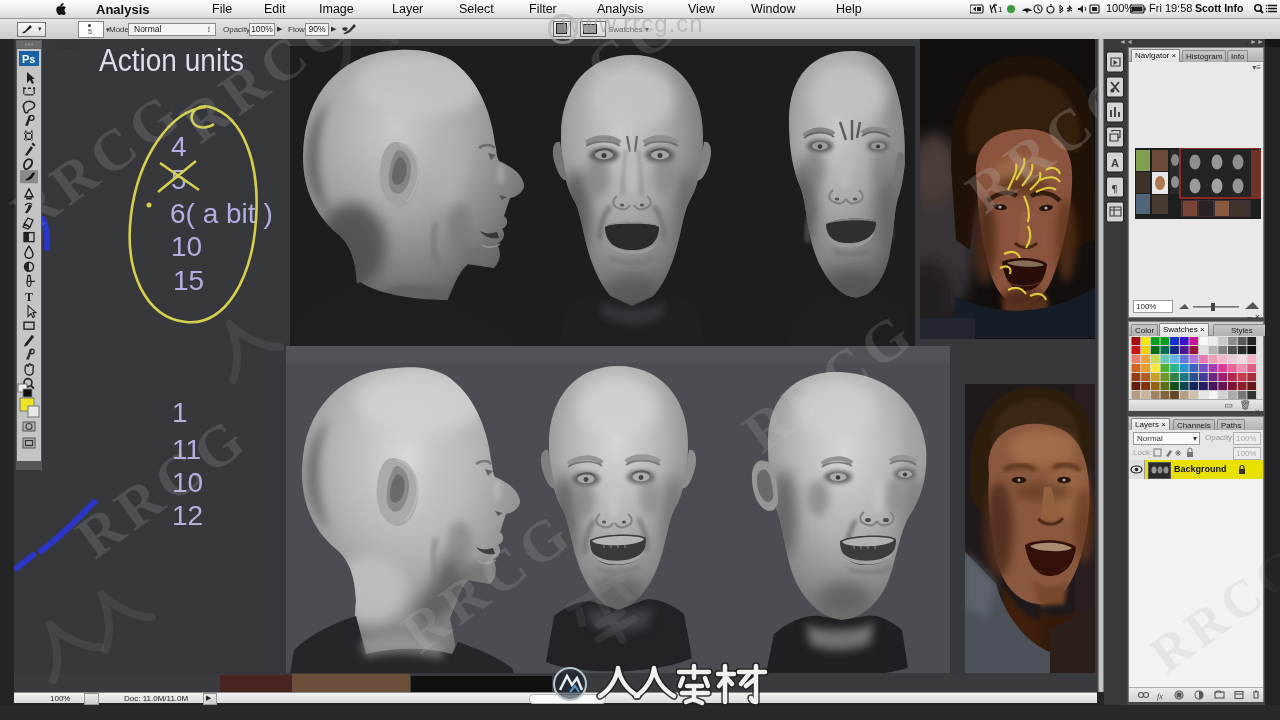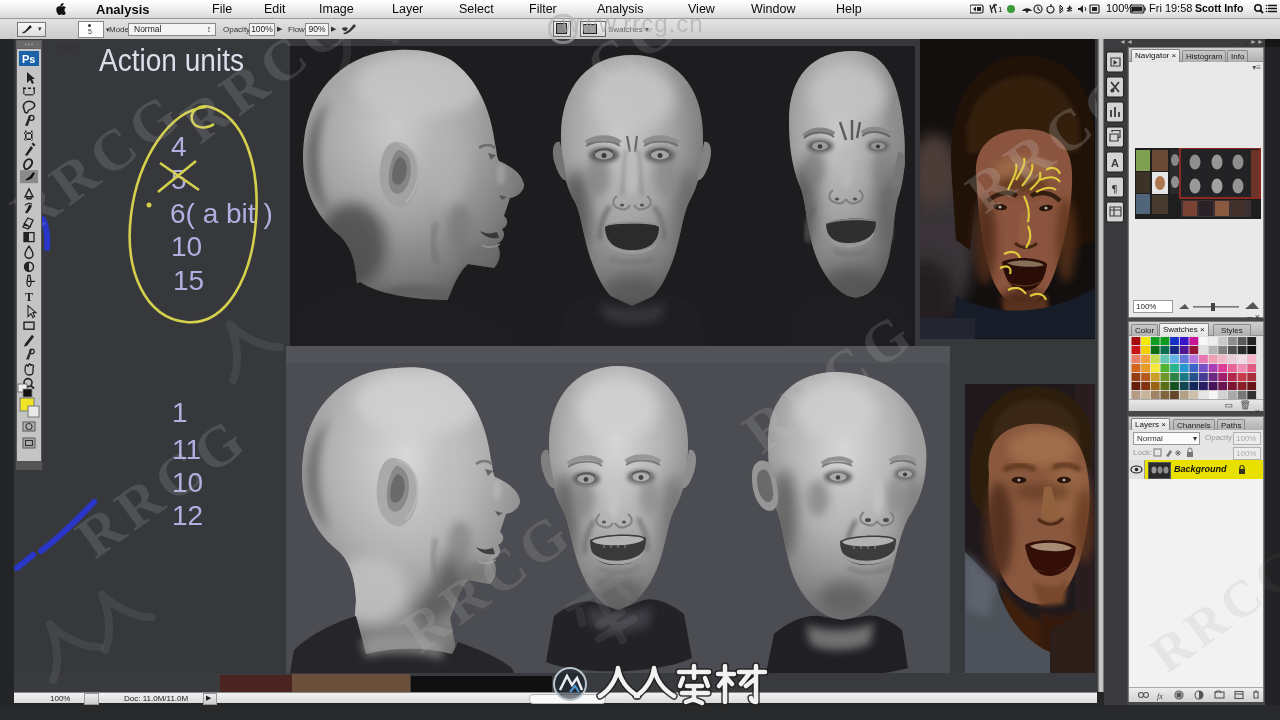--- a/index.html
+++ b/index.html
@@ -688,21 +688,21 @@
         <rect x="16" y="6" width="46" height="1.6" fill="#777"></rect>
         <rect x="34" y="3" width="4" height="8" fill="#444"></rect>
         <path d="M68,9 L76,2 L82,9 Z" fill="#555"></path>
       </svg>
 </div>
 
 <div class="abs" style="left:1128px;top:321px;width:136px;height:90px;background:#dcdcdc;border:1px solid #7a7a7a;box-sizing:border-box;z-index:21;">
  <div style="position:relative;height:13px;background:linear-gradient(#d0d0d0,#b2b2b2);border-bottom:1px solid #909090;font-size:8px;color:#111;">
    <div class="abs" style="left:2px;top:2px;height:11px;background:linear-gradient(#c6c6c6,#b0b0b0);border:1px solid #8a8a8a;border-bottom:none;border-radius:2px 2px 0 0;padding:0 3px;line-height:11px;color:#222;">Color</div>
    <div class="abs" style="left:30px;top:1px;height:12px;background:linear-gradient(#f4f4f4,#e2e2e2);border:1px solid #858585;border-bottom:none;border-radius:2px 2px 0 0;padding:0 3px;line-height:12px;">Swatches ×</div>
-   <div class="abs" style="left:84px;top:2px;height:11px;background:linear-gradient(#c6c6c6,#b0b0b0);border:1px solid #8a8a8a;border-bottom:none;border-radius:2px 2px 0 0;padding:0 7px;line-height:11px;color:#222;">Styles</div>
+   <div class="abs" style="left:84px;top:2px;height:11px;background:linear-gradient(#c6c6c6,#b0b0b0);border:1px solid #8a8a8a;border-bottom:none;border-radius:2px 2px 0 0;padding:0 17px;line-height:11px;color:#222;">Styles</div>
    <span class="abs" style="right:3px;top:-10px;color:#333;font-size:9px;">– ×</span>
  </div>
  <svg class="abs" style="left:0px;top:14px;" width="134" height="64" viewBox="1128 335 134 64" xmlns="http://www.w3.org/2000/svg">
   <rect x="1128" y="335" width="134" height="64" fill="#e0e0e0"></rect>
   <rect x="1130.5" y="336.0" width="8.8" height="8.1" fill="#a80b0b"></rect>
         <rect x="1140.2" y="336.0" width="8.8" height="8.1" fill="#f5e907"></rect>
         <rect x="1149.8" y="336.0" width="8.8" height="8.1" fill="#0b9c20"></rect>
         <rect x="1159.5" y="336.0" width="8.8" height="8.1" fill="#0b9c20"></rect>
         <rect x="1169.1" y="336.0" width="8.8" height="8.1" fill="#1430c8"></rect>
         <rect x="1178.8" y="336.0" width="8.8" height="8.1" fill="#3a14c8"></rect>
@@ -828,21 +828,21 @@
             <circle cx="7.5" cy="9.5" r="1.8" fill="#222"></circle>
           </svg>
    </div>
    <div class="abs" style="left:19px;top:2px;width:21px;height:15px;background:#2a2a2c;border:1px solid #555;">
      <svg width="21" height="15" viewBox="0 0 21 15">
             <ellipse cx="5" cy="7" rx="2.5" ry="3.5" fill="#999"></ellipse>
             <ellipse cx="11" cy="7" rx="2.5" ry="3.5" fill="#8a8a8a"></ellipse>
             <ellipse cx="17" cy="7" rx="2.5" ry="3.5" fill="#909090"></ellipse>
           </svg>
    </div>
-   <span class="abs" style="left:45px;top:4px;font-size:9px;font-style:italic;font-weight:bold;color:#111;">Background</span>
+   <span class="abs" style="left:45px;top:4px;font-size:9px;font-weight:bold;color:#111;">Background</span>
    <svg class="abs" style="left:108px;top:4px;" width="10" height="11" viewBox="0 0 10 11">
           <rect x="2" y="5" width="6" height="5" fill="#332"></rect>
           <path d="M3,5 v-1.5 a2,2 0 0,1 4,0 v1.5" fill="none" stroke="#332" stroke-width="1.2"></path>
         </svg>
  </div>
  <div class="abs" style="left:0;top:62px;width:134px;height:208px;background:#f2f2f2;"></div>
  <div class="abs" style="left:0;top:270px;width:134px;height:14px;background:linear-gradient(#ededed,#d2d2d2);border-top:1px solid #aaa;">
    <svg width="134" height="14" viewBox="0 0 134 14">
      <g stroke="#555" fill="none" stroke-width="1.1">
        <circle cx="12" cy="7" r="2.5"></circle>

